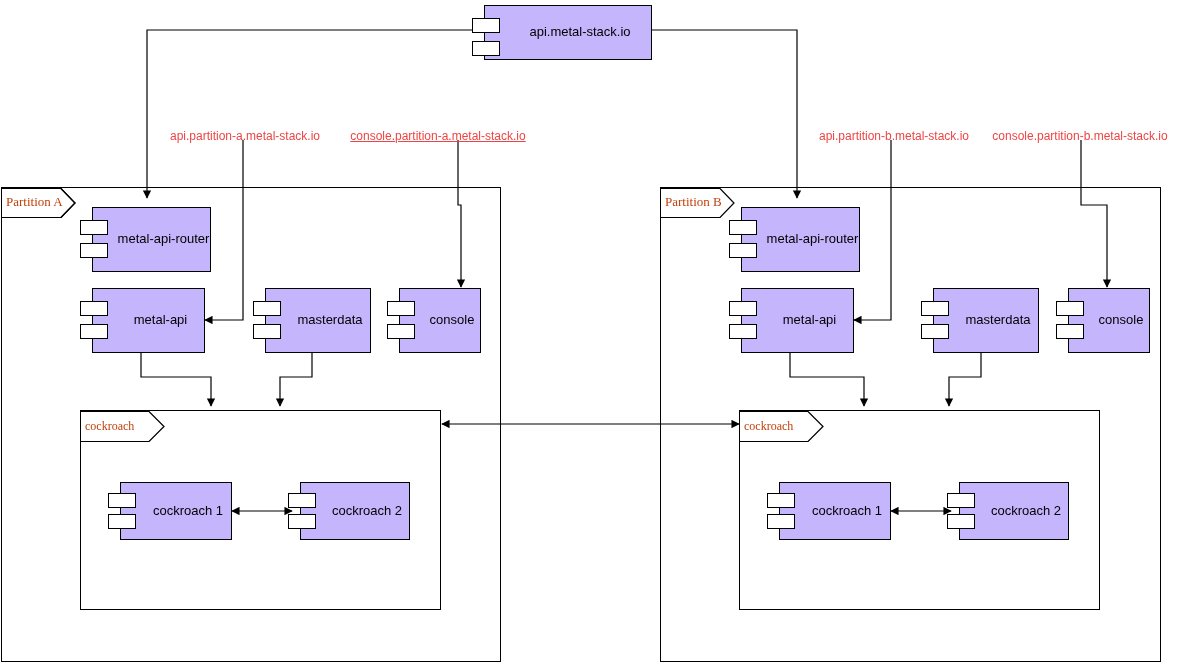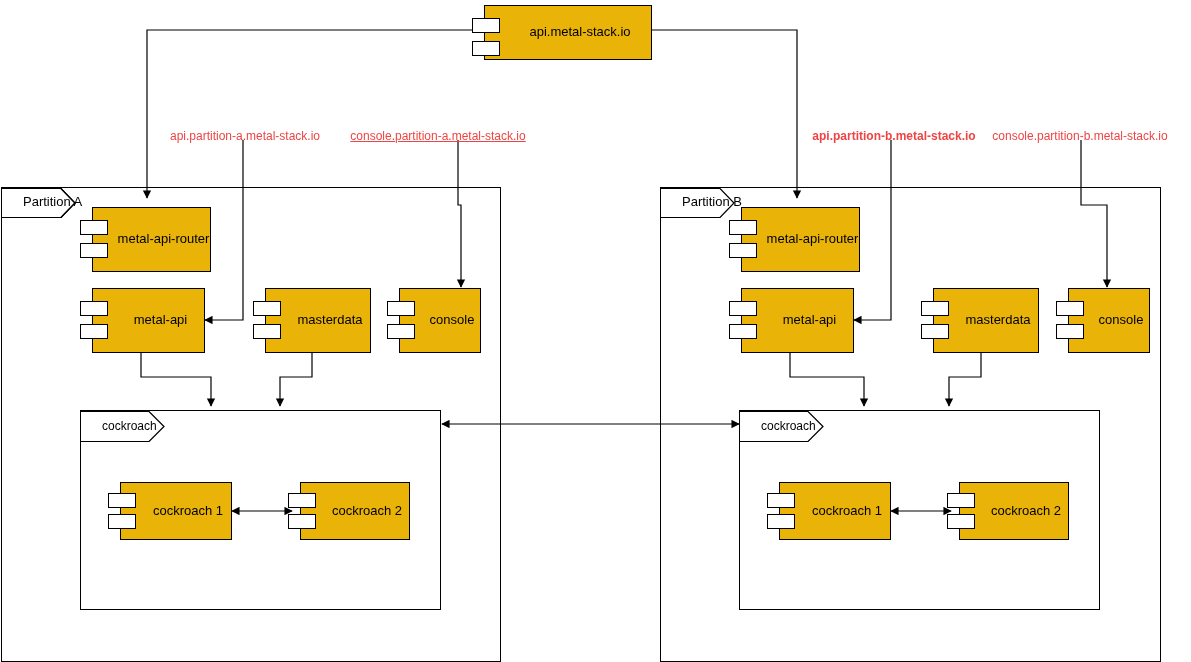--- a/index.html
+++ b/index.html
@@ -32,21 +32,21 @@
     left: 0;
     top: 0;
     width: 1191px;
     height: 662px;
   }
   
   .component {
     position: absolute;
     box-sizing: border-box;
     border: 1px solid #000000;
-    background: #eab308;
+    background: #c4b5fd;
     display: flex;
     align-items: center;
     justify-content: center;
   }
   .component > .comp-label {
     font-size: 13px;
     color: #000000;
     line-height: 1.1;
     text-align: center;
     padding-left: 24px;
@@ -76,27 +76,28 @@
   .group-tab {
     position: absolute;
     left: 0;
     top: 0;
     height: 28px;
     overflow: visible;
   }
   .group-tab svg { display: block; }
   .group-tab .group-tab-text {
     position: absolute;
-    left: 21px;
+    left: 4px;
     top: 0;
     height: 28px;
     line-height: 28px;
     font-size: 11px;
-    color: #000000;
+    color: #c2410c;
     white-space: nowrap;
+    font-family: Liberation Serif, serif;
   }
   .group-tab.big .group-tab-text { font-size: 13px; }
 
   
   .edge-label {
     position: absolute;
     font-size: 12px;
     color: #ef4444;
     white-space: nowrap;
     transform: translateX(-50%);
@@ -149,21 +150,21 @@
   <div class="layer-nodes">
 
     <div class="component" style="left:484px; top:5px; width:168px; height:55px;">
       <span class="comp-tab tab-upper"></span>
       <span class="comp-tab tab-lower"></span>
       <span class="comp-label">api.metal-stack.io</span>
     </div>
 
     <div class="edge-label" style="left:245px; top:129px;">api.partition-a.metal-stack.io</div>
     <div class="edge-label" style="left:438px; top:129px;text-decoration:underline;">console.partition-a.metal-stack.io</div>
-    <div class="edge-label" style="left:894px; top:129px;font-weight:bold;">api.partition-b.metal-stack.io</div>
+    <div class="edge-label" style="left:894px; top:129px;">api.partition-b.metal-stack.io</div>
     <div class="edge-label" style="left:1080px; top:129px;">console.partition-b.metal-stack.io</div>
 
     <div class="group-frame" style="left:1px; top:187px; width:500px; height:475px;">
       <div class="group-tab big" style="width:72px;">
         <svg width="74" height="30" viewBox="0 0 74 30" xmlns="http://www.w3.org/2000/svg">
           <path d="M 0 0.5 L 59 0.5 L 73 15 L 59 29.5 L 0 29.5" fill="#ffffff" stroke="#000000" stroke-width="1.2"></path>
           <path d="M 0 0.5 L 59 0.5 L 73 15 L 59 29.5 L 0 29.5" fill="none" stroke="#000000" stroke-width="1.2"></path>
         </svg>
         <span class="group-tab-text">Partition A</span>
       </div>

